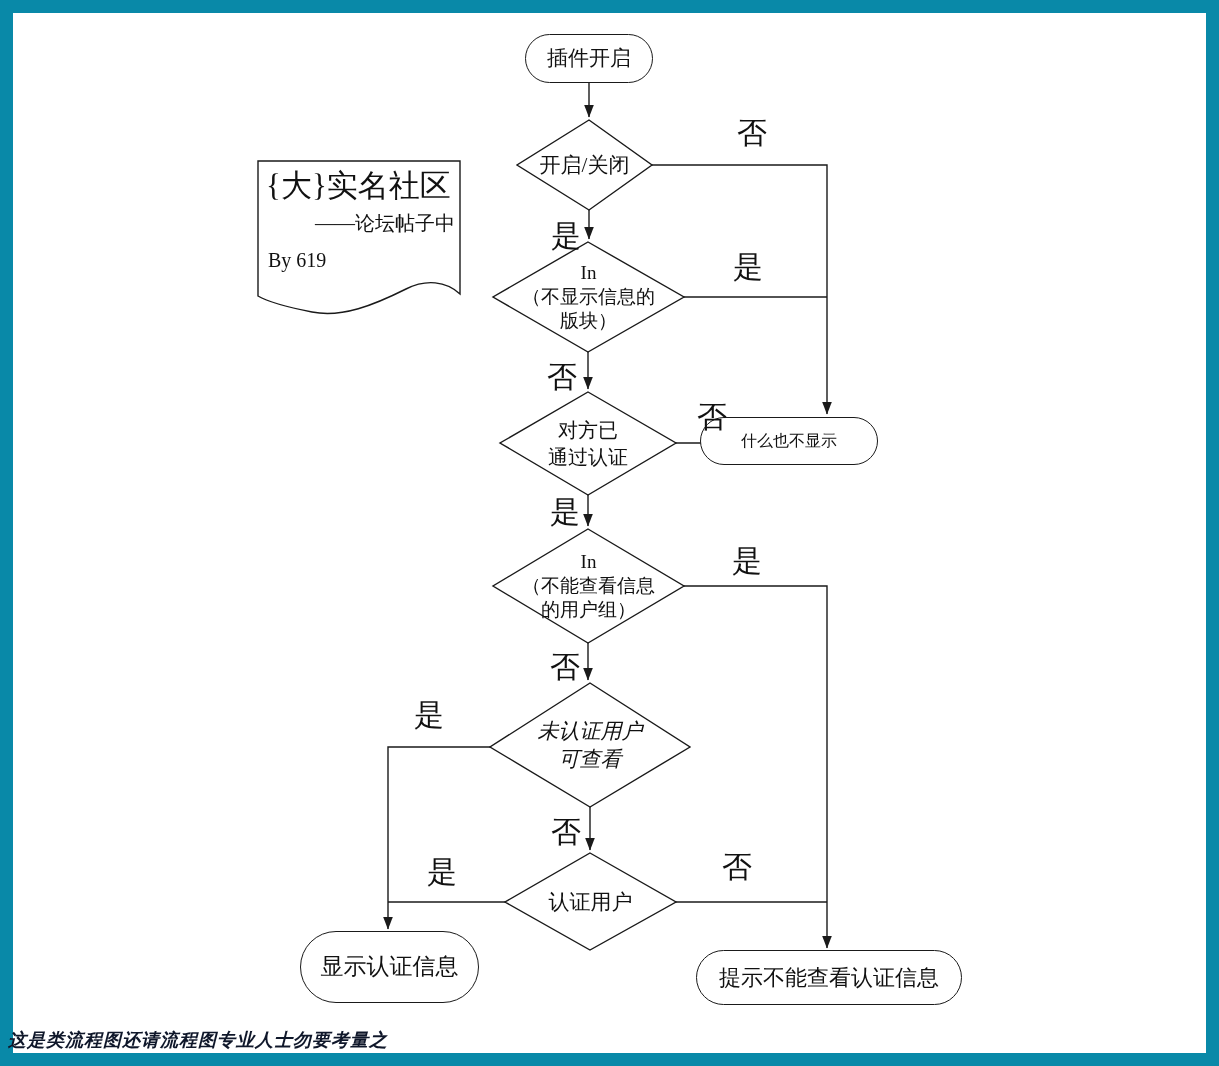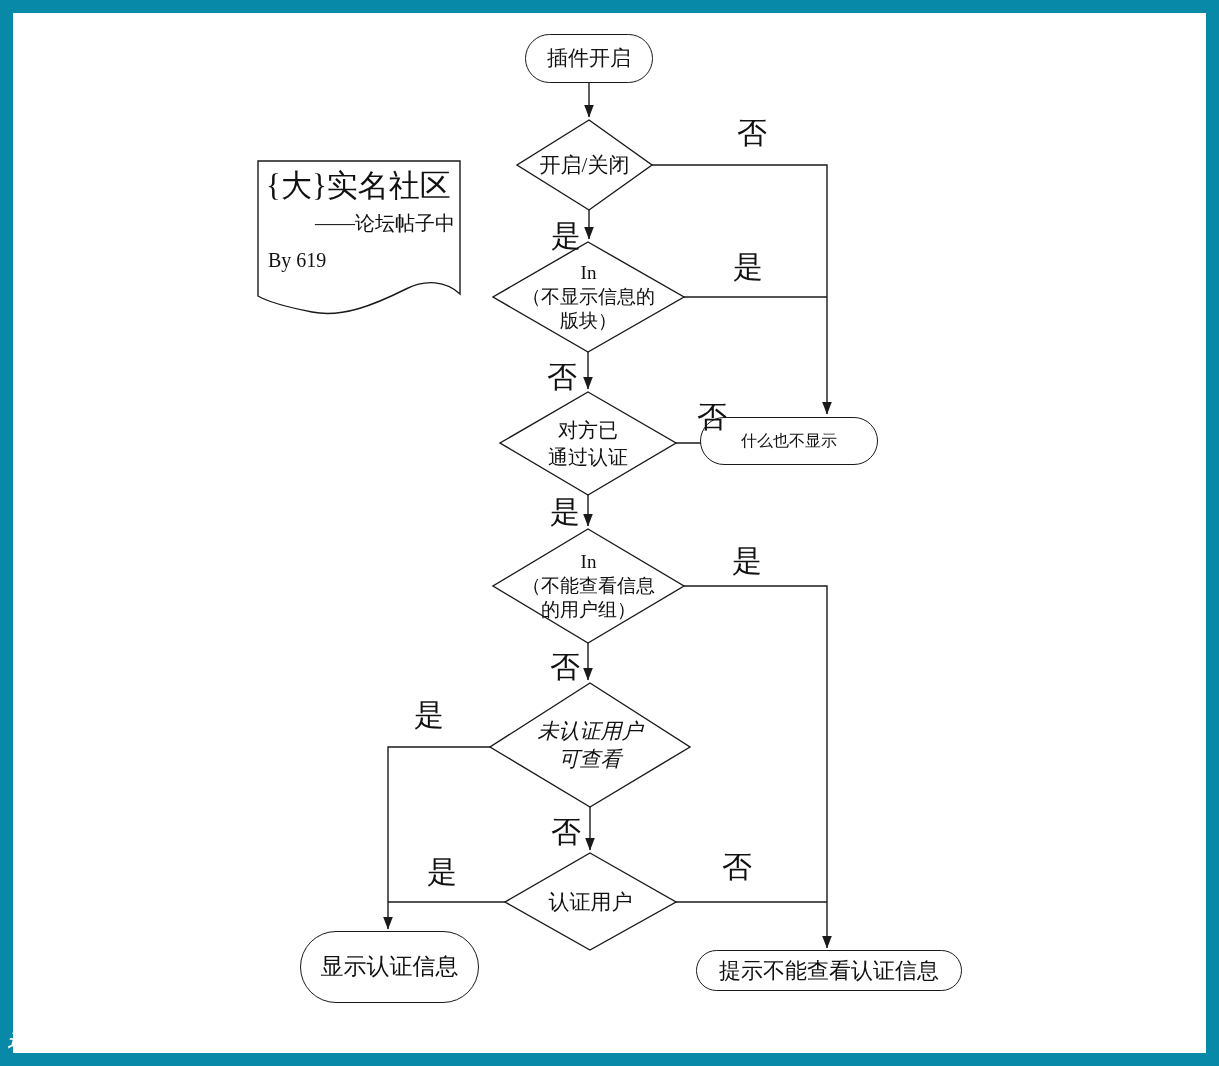--- a/index.html
+++ b/index.html
@@ -39,21 +39,21 @@
     font-size:30px;
     white-space:nowrap;
   }
   .note-text{position:absolute;white-space:nowrap;}
   .watermark{
     position:absolute;
     left:8px;top:1028px;
     font-family:"DejaVu Sans","Liberation Sans",sans-serif;
     font-weight:bold;font-style:italic;
     font-size:18px;letter-spacing:1px;
-    color:#ffffff;
+    color:#0f172a;
     white-space:nowrap;
   }
 </style>
 </head>
 <body>
 
 <div class="frame">
   <div class="paper"></div>
 
   <svg class="wires" viewBox="0 0 1219 1066">
@@ -92,21 +92,21 @@
   </div>
 
   <div class="node terminal" style="left:700px;top:417px;width:178px;height:48px;font-size:16px;border-radius:24px;">
     <span>什么也不显示</span>
   </div>
 
   <div class="node terminal" style="left:300px;top:931px;width:179px;height:72px;font-size:23px;border-radius:36px;">
     <span>显示认证信息</span>
   </div>
 
-  <div class="node terminal" style="left:696px;top:950px;width:266px;height:41px;font-size:22px;border-radius:28px;">
+  <div class="node terminal" style="left:696px;top:950px;width:266px;height:55px;font-size:22px;border-radius:28px;">
     <span>提示不能查看认证信息</span>
   </div>
 
   <div class="dtext" style="left:517px;top:120px;width:135px;height:90px;font-size:21px;">
     <div>开启/关闭</div>
   </div>
 
   <div class="dtext" style="left:493px;top:242px;width:191px;height:110px;font-size:19px;line-height:24px;">
     <div>In</div>
     <div>（不显示信息的</div>

